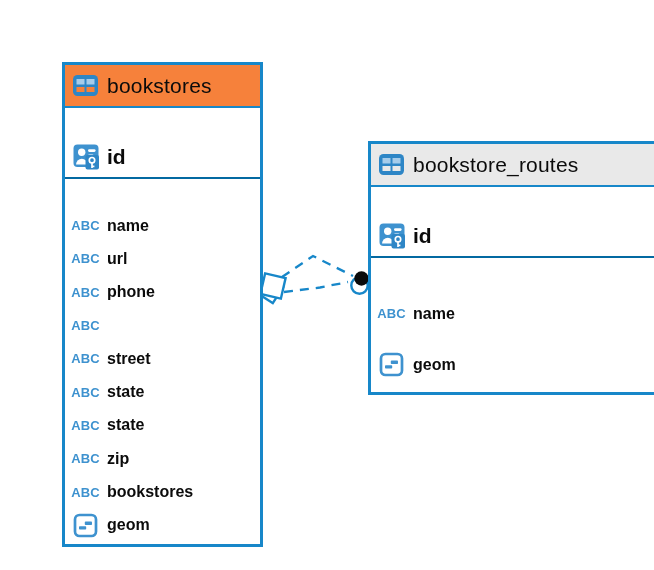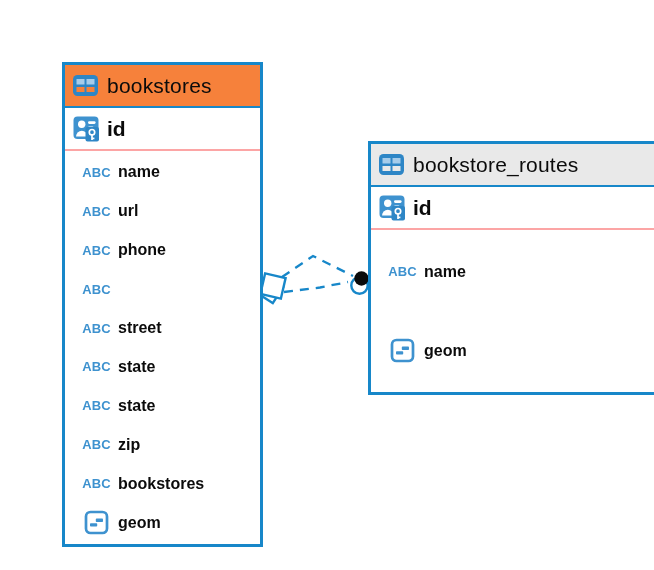--- a/index.html
+++ b/index.html
@@ -5,39 +5,39 @@
   html,body{margin:0;padding:0;background:#ffffff;}
   body{width:654px;height:570px;font-family:"Liberation Sans",sans-serif;-webkit-font-smoothing:antialiased;}
   #canvas{position:relative;width:654px;height:570px;background:#ffffff;overflow:hidden;}
 
   
   #relationship-layer{position:absolute;left:0;top:0;z-index:1;}
 
   .entity-table{
     position:absolute;z-index:2;background:#ffffff;
     border:3px solid #1787C9;box-sizing:border-box;
-    display:flex;flex-direction:column;color:#0b0b0b;
+    display:flex;flex-direction:column;color:#0b0b0b;gap:28px;
   }
   .tbl-0{left:62px;top:62px;width:201px;height:485px;}
   .tbl-1{left:368px;top:141px;width:300px;height:254px;}
 
   .tbl-header{
     flex:0 0 43px;display:flex;align-items:center;gap:8px;
     padding-left:7px;border-bottom:2px solid #1787C9;box-sizing:border-box;
   }
   .tbl-title{font-size:21px;letter-spacing:.2px;white-space:nowrap;}
 
   .key-row{
     flex:0 0 43px;display:flex;align-items:center;gap:8px;
-    padding-left:7px;border-bottom:2px solid #fca5a5;box-sizing:border-box;
+    padding-left:7px;border-bottom:2px solid #0369a1;box-sizing:border-box;
   }
   .key-row .col-label{font-weight:700;font-size:21px;}
 
   .fields{flex:1 1 auto;display:flex;flex-direction:column;padding:2px 0;}
-  .field-row{flex:1 1 0;display:flex;align-items:center;gap:8px;padding-left:18px;}
+  .field-row{flex:1 1 0;display:flex;align-items:center;gap:8px;padding-left:7px;}
   .col-label{font-size:16px;white-space:nowrap;font-weight:bold;}
 
   .icon-box{flex:0 0 27px;width:27px;display:flex;align-items:center;justify-content:center;}
   .abc-glyph{
     color:#3E92CF;font-weight:700;font-size:13px;letter-spacing:.2px;
     transform:scaleY(.92);display:inline-block;
   }
 </style>
 </head>
 <body>

